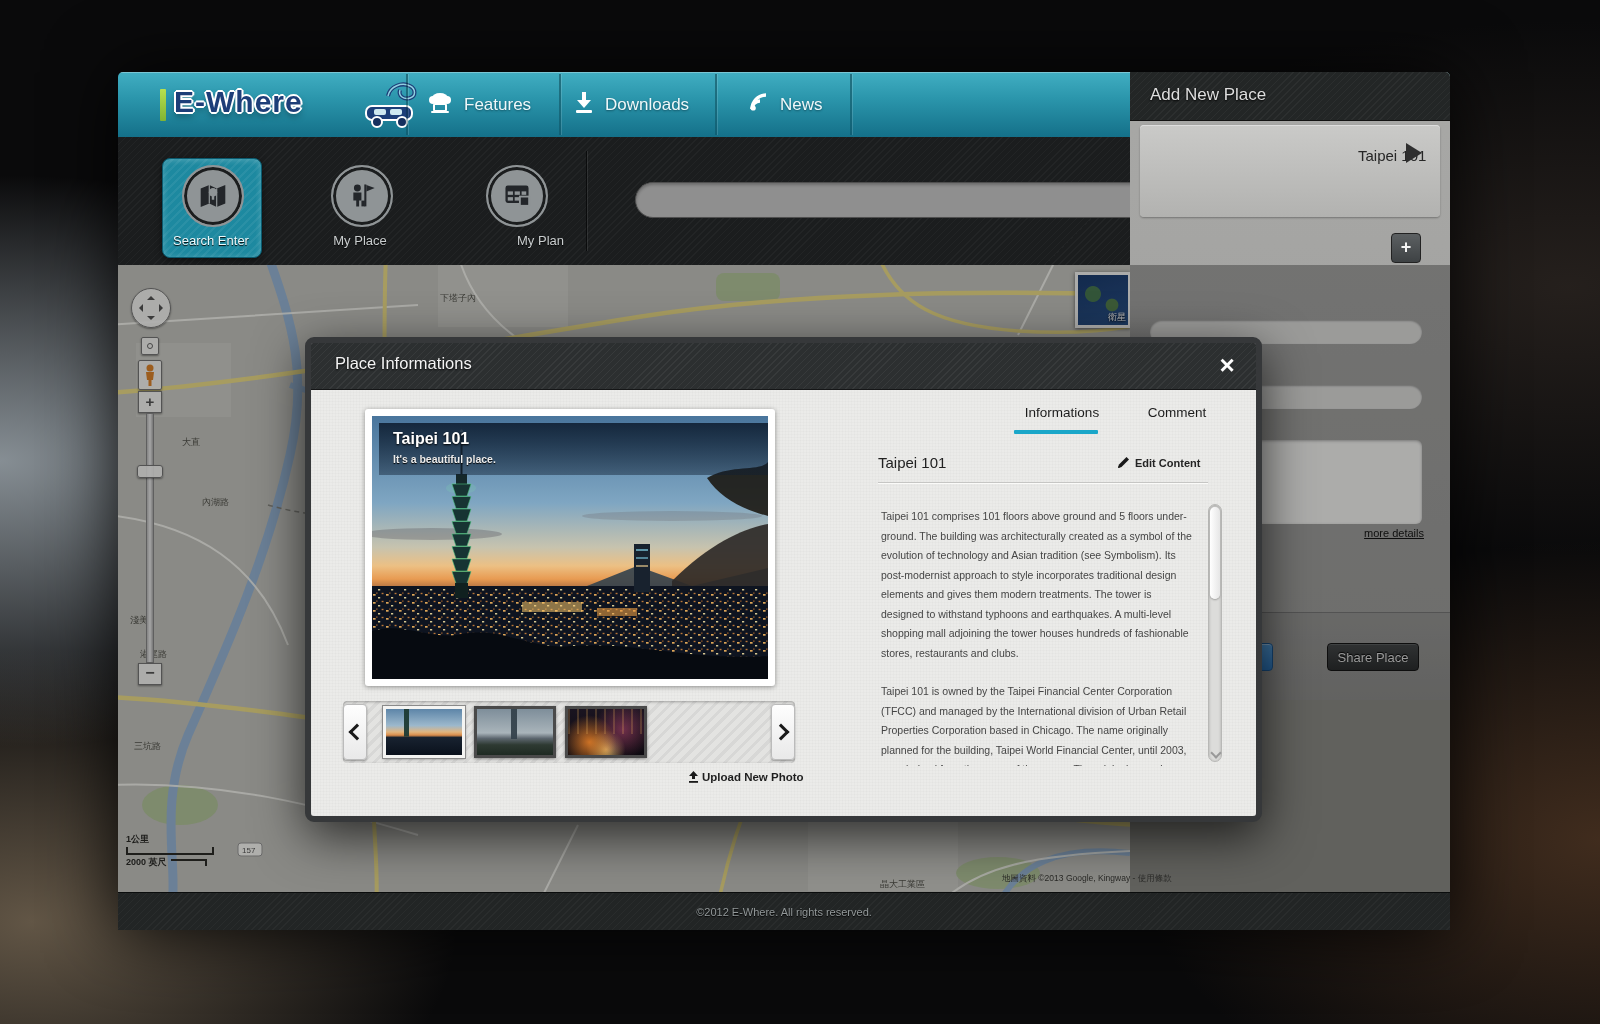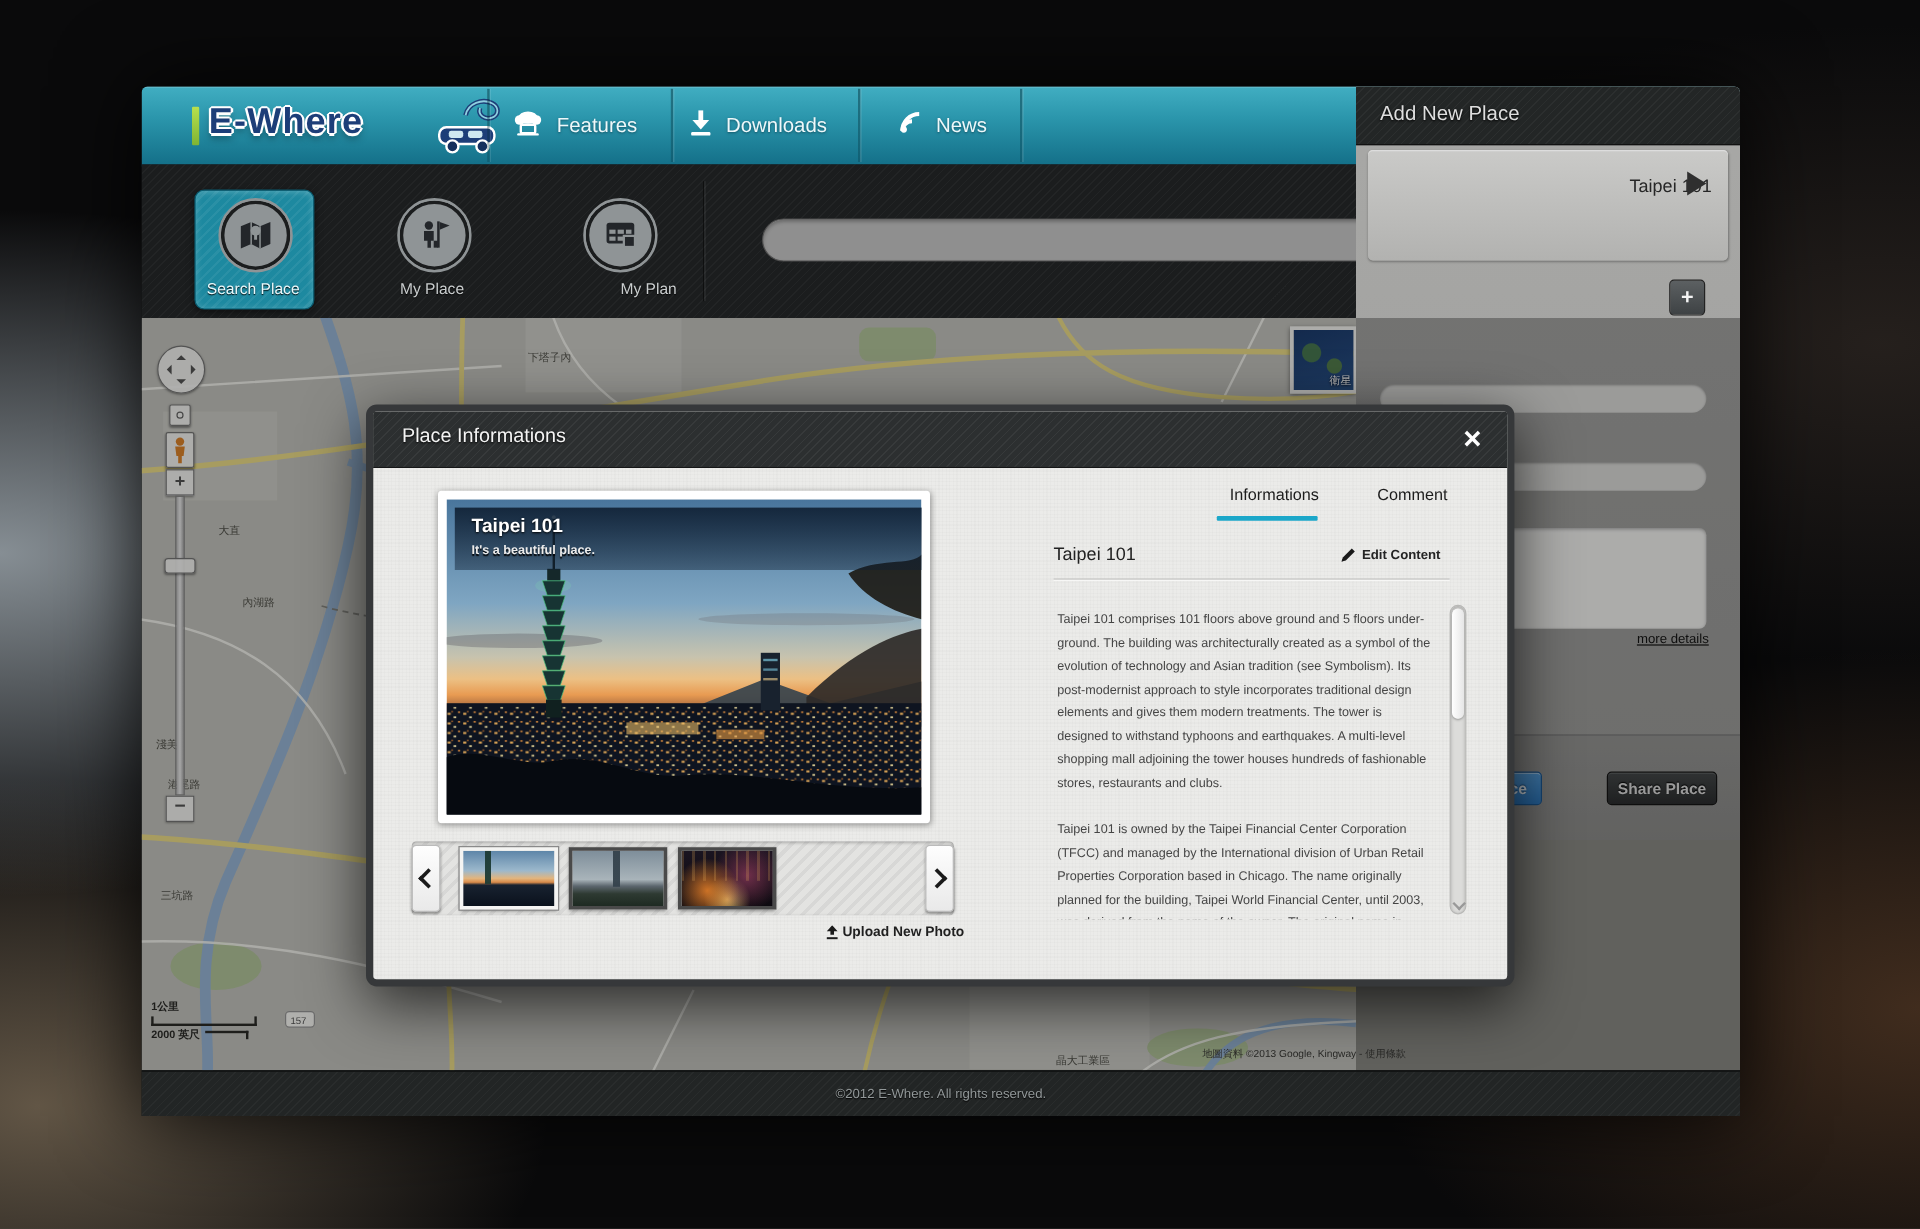--- a/index.html
+++ b/index.html
@@ -180,21 +180,21 @@
   <div class="abs tbar">
     <div class="abs tile stripes"></div>
     <div class="abs circle-ic" style="left:64px;top:28px;">
       <svg width="32" height="32" viewBox="0 0 26 26">
         <path d="M3,7 L10,4 L16,7 L23,4 L23,19 L16,22 L10,19 L3,22 Z" fill="#23262a"></path>
         <path d="M10,4 L10,19 M16,7 L16,22" stroke="#8f9496" stroke-width="1"></path>
         <circle cx="13" cy="10" r="3.4" fill="#8f9496"></circle>
         <path d="M13,10 L13,16" stroke="#8f9496" stroke-width="2"></path>
       </svg>
     </div>
-    <div class="abs tlabel" style="left:44px;top:96px;width:98px;color:#eafafd;">Search Place</div>
+    <div class="abs tlabel" style="left:44px;top:96px;width:98px;color:#eafafd;">Search Enter</div>
 
     <div class="abs circle-ic" style="left:213px;top:28px;">
       <svg width="30" height="30" viewBox="0 0 26 26">
         <circle cx="9" cy="6" r="3" fill="#23262a"></circle>
         <path d="M5.5,10 L12.5,10 L12.5,17 L10.5,17 L10.5,22 L8,22 L8,17 L5.5,17 Z" fill="#23262a"></path>
         <rect x="15" y="3" width="1.8" height="19" fill="#23262a"></rect>
         <polygon points="16.8,3.5 24,6 16.8,9" fill="#23262a"></polygon>
         <rect x="12.5" y="17" width="3" height="5" fill="#23262a"></rect>
       </svg>
     </div>
@@ -312,21 +312,21 @@
     </div>
     <div class="abs sbar-row">
       <span style="position:absolute;left:218px;top:22px;font-size:15px;color:#262626;">Taipei 101</span>
       <span style="position:absolute;left:266px;top:18px;width:0;height:0;border:10px solid transparent;border-left:16px solid #2f2f2f;"></span>
     </div>
     <div class="abs" style="left:261px;top:161px;width:30px;height:30px;border-radius:4px;background:linear-gradient(180deg,#5c6062,#3e4244);border:1px solid #222;box-sizing:border-box;color:#f4f4f4;font-size:18px;font-weight:bold;text-align:center;line-height:27px;cursor:pointer;">+</div>
     <div class="abs spill" style="left:20px;top:248px;width:272px;height:24px;"></div>
     <div class="abs spill" style="left:20px;top:313px;width:272px;height:24px;"></div>
     <div class="abs" style="left:20px;top:368px;width:272px;height:84px;border-radius:6px;background:#f6f6f4;box-shadow:inset 0 1px 3px rgba(0,0,0,.3);"></div>
     <div class="abs" style="right:26px;top:455px;font-size:11px;color:#151515;text-decoration:underline;cursor:pointer;">more details</div>
-    <div class="abs" style="left:12px;top:540px;width:320px;height:87px;background:linear-gradient(180deg,#969694,#8d8d8b);border-top:1px solid #777;font-weight:bold;">
+    <div class="abs" style="left:0;top:540px;width:320px;height:87px;background:linear-gradient(180deg,#969694,#8d8d8b);border-top:1px solid #777;">
       <div class="abs btn btn-blue" style="left:55px;top:30px;width:88px;height:28px;">Add Place</div>
       <div class="abs btn btn-dark" style="left:197px;top:30px;width:92px;height:28px;">Share Place</div>
     </div>
   </div>
 
   <div class="abs dim"></div>
 
   <div class="abs modal">
     <div class="abs modal-hd">
       <span style="position:absolute;left:24px;top:11px;font-size:16.5px;color:#f4f4f4;text-shadow:0 1px 2px #000;">Place Informations</span>

